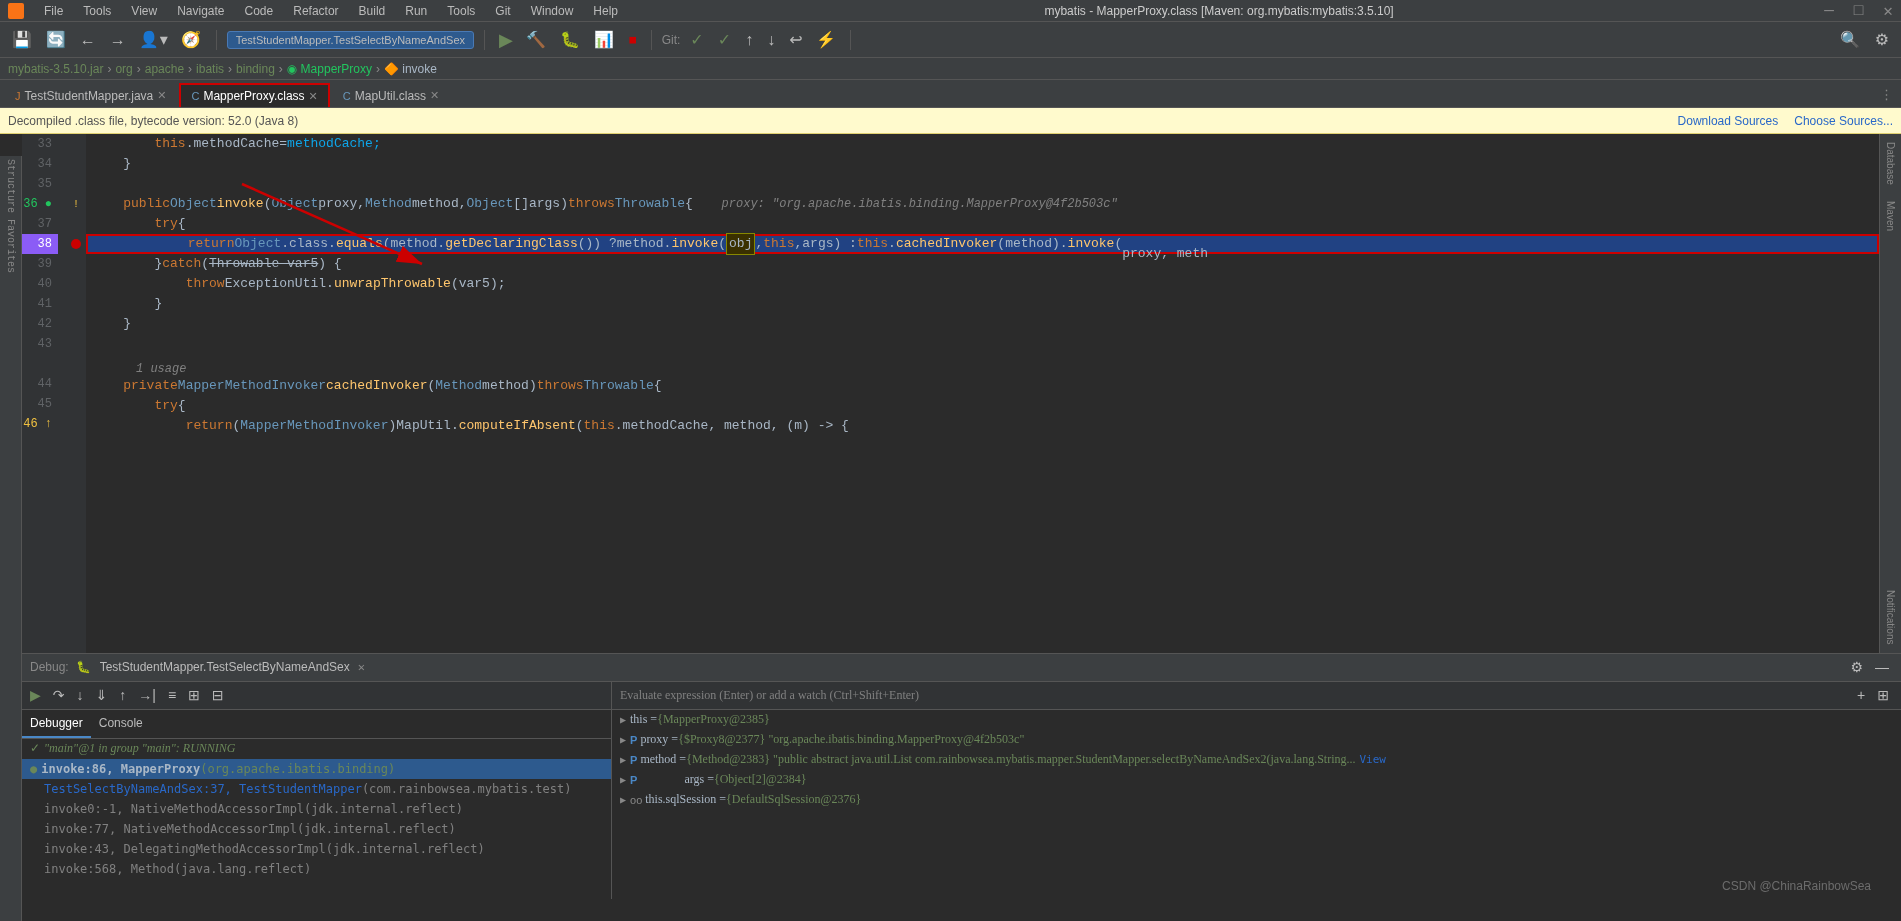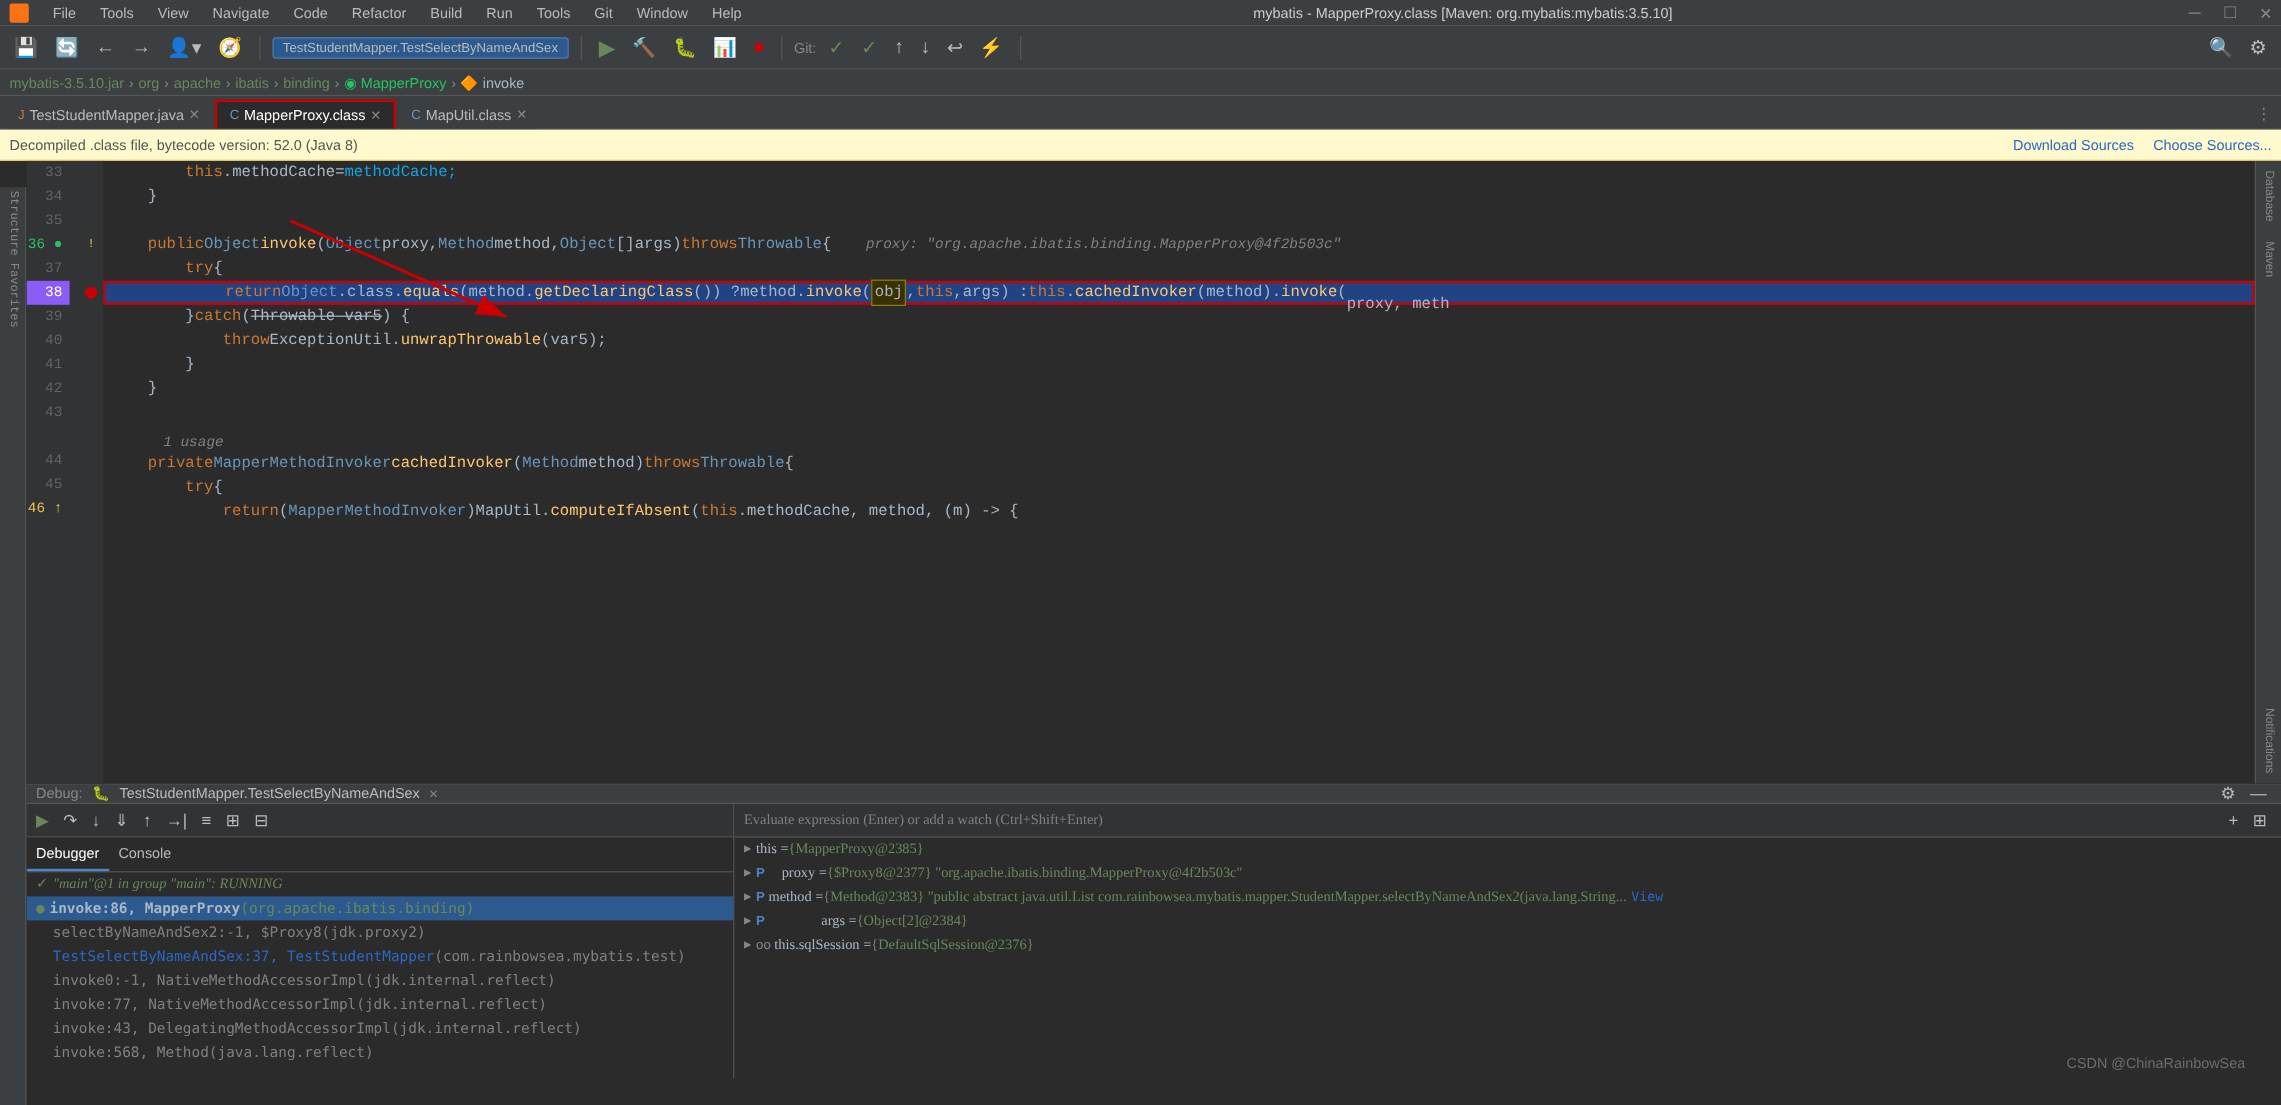--- a/index.html
+++ b/index.html
@@ -53,21 +53,21 @@
     .kw { color: #cc7832; }
     .type { color: #6897bb; }
     .fn { color: #ffc66d; }
     .punc { color: #a9b7c6; }
 
     
     .arrow-overlay { position: absolute; top: 0; left: 0; pointer-events: none; }
 
     
     .debug-panel { height: 363px; border-top: 1px solid #555; display: flex; flex-direction: column; background: #2b2b2b; }
-    .debug-header { height: 16px; background: #3c3f41; display: flex; align-items: center; padding: 0 8px; gap: 8px; border-bottom: 1px solid #555; }
+    .debug-header { height: 28px; background: #3c3f41; display: flex; align-items: center; padding: 0 8px; gap: 8px; border-bottom: 1px solid #555; }
     .debug-tab { font-size: 12px; font-family: Arial; color: #bbbbbb; cursor: pointer; padding: 0 8px; height: 28px; display: flex; align-items: center; border-bottom: 2px solid transparent; }
     .debug-tab.active { color: #ffffff; border-bottom-color: #4a88c7; }
     .debug-content { display: flex; flex: 1; overflow: hidden; }
     .debug-left { width: 590px; border-right: 1px solid #555; overflow-y: auto; }
     .debug-right { flex: 1; overflow-y: auto; }
     .debug-btn { background: transparent; border: none; color: #bbbbbb; cursor: pointer; font-size: 14px; padding: 1px 4px; }
 
     .stack-item { height: 20px; display: flex; align-items: center; padding: 0 8px; font-size: 12px; font-family: Consolas, monospace; cursor: pointer; }
     .stack-item.selected { background: #2d5a8e; }
     .stack-item .green-dot { color: #6a8759; margin-right: 4px; }
@@ -426,25 +426,20 @@
           </div>
 
           <div>
 
             <div class="stack-item selected">
               <span class="green-dot">●</span>
               <span style="color:#a9b7c6; font-weight:bold;">invoke:86, MapperProxy </span>
               <span style="color:#6a8759;">(org.apache.ibatis.binding)</span>
             </div>
 
-            <div class="stack-item">
-              <span style="width:14px;">&nbsp;</span>
-              <span style="color:#808080;">selectByNameAndSex2:-1, $Proxy8 </span>
-              <span style="color:#808080;">(jdk.proxy2)</span>
-            </div>
 
             <div class="stack-item">
               <span style="width:14px;">&nbsp;</span>
               <span style="color:#2968c8;">TestSelectByNameAndSex:37, TestStudentMapper </span>
               <span style="color:#808080;">(com.rainbowsea.mybatis.test)</span>
             </div>
 
             <div class="stack-item">
               <span style="width:14px;">&nbsp;</span>
               <span style="color:#808080;">invoke0:-1, NativeMethodAccessorImpl </span>
@@ -483,21 +478,21 @@
 
           <div class="watch-item">
             <span class="expand-arrow">▶</span>
             <span style="color:#a9b7c6; font-family:Consolas; font-size:12px;">this = </span>
             <span style="color:#6a8759; font-family:Consolas; font-size:12px;">{MapperProxy@2385}</span>
           </div>
 
           <div class="watch-item">
             <span class="expand-arrow">▶</span>
             <span style="color:#4a88c7; font-family:Arial; font-size:11px; font-weight:bold; margin-right:3px;">P</span>
-            <span style="color:#a9b7c6; font-family:Consolas; font-size:12px;margin-left:11px;">proxy = </span>
+            <span style="color:#a9b7c6; font-family:Consolas; font-size:12px;">proxy = </span>
             <span style="color:#6a8759; font-family:Consolas; font-size:12px;">{$Proxy8@2377} "org.apache.ibatis.binding.MapperProxy@4f2b503c"</span>
           </div>
 
           <div class="watch-item">
             <span class="expand-arrow">▶</span>
             <span style="color:#4a88c7; font-family:Arial; font-size:11px; font-weight:bold; margin-right:3px;">P</span>
             <span style="color:#a9b7c6; font-family:Consolas; font-size:12px;">method = </span>
             <span style="color:#6a8759; font-family:Consolas; font-size:12px;">{Method@2383} "public abstract java.util.List com.rainbowsea.mybatis.mapper.StudentMapper.selectByNameAndSex2(java.lang.String...</span>
             <span style="color:#2968c8; font-size:11px; margin-left:4px; cursor:pointer;">View</span>
           </div>

